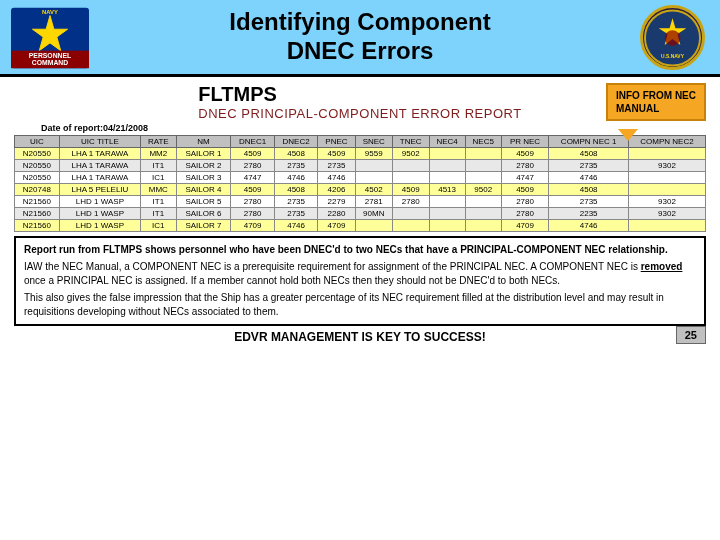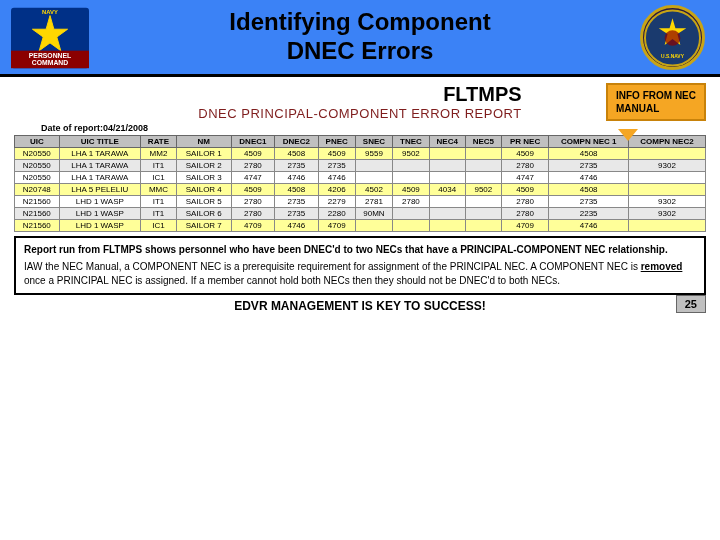--- a/index.html
+++ b/index.html
@@ -7,21 +7,21 @@
       width: 720px;
       height: 540px;
       background: #fff;
       font-family: Arial, sans-serif;
       overflow: hidden;
       position: relative;
     }
 
     
     .header {
-      background: #3b82f6;
+      background: #7dd3fc;
       display: flex;
       align-items: center;
       justify-content: center;
       padding: 8px 10px;
       position: relative;
       border-bottom: 3px solid #000;
     }
     .header-logo-left {
       position: absolute;
       left: 10px;
@@ -70,21 +70,21 @@
 
     
     .fltmps-section {
       display: flex;
       align-items: flex-start;
       justify-content: center;
       position: relative;
       margin-bottom: 2px;
     }
     .fltmps-center {
-      text-align: right;
+      text-align: left;
     }
     .fltmps-title {
       font-size: 20px;
       font-weight: bold;
       color: #000;
     }
     .dnec-subtitle {
       font-size: 13px;
       font-weight: normal;
       color: #7f1d1d;
@@ -128,21 +128,21 @@
       width: 100%;
       border-collapse: collapse;
       font-size: 8px;
       margin-bottom: 4px;
     }
     .report-table th {
       background: #c0c0c0;
       border: 1px solid #666;
       padding: 1px 3px;
       text-align: center;
-      font-weight: bold;
+      font-weight: normal;
       font-size: 8px;
       white-space: nowrap;
     }
     .report-table td {
       border: 1px solid #888;
       padding: 1px 3px;
       text-align: center;
       font-size: 8px;
       white-space: nowrap;
     }
@@ -340,21 +340,21 @@
         <tr class="row-highlight">
           <td class="td-left">N20748</td>
           <td class="td-left">LHA 5 PELELIU</td>
           <td>MMC</td>
           <td class="td-left">SAILOR 4</td>
           <td>4509</td>
           <td>4508</td>
           <td>4206</td>
           <td>4502</td>
           <td>4509</td>
-          <td>4034</td>
+          <td>4513</td>
           <td>9502</td>
           <td>4509</td>
           <td>4508</td>
           <td></td>
         </tr>
         <tr>
           <td class="td-left">N21560</td>
           <td class="td-left">LHD 1 WASP</td>
           <td>IT1</td>
           <td class="td-left">SAILOR 5</td>
@@ -404,20 +404,21 @@
       </tbody>
   </table>
 
   <div class="text-block">
     <p>
       <span class="bold-text">Report run from FLTMPS shows personnel who have been DNEC'd to two NECs that have a PRINCIPAL-COMPONENT NEC relationship.</span>
     </p>
     <p>
       <span>IAW the NEC Manual, a COMPONENT NEC is a prerequisite requirement for assignment of the PRINCIPAL NEC.  A COMPONENT NEC is </span><span class="underline-text bold-text">removed</span><span> once a PRINCIPAL NEC is assigned.  If a member cannot hold both NECs then they should not be DNEC'd to both NECs.</span>
     </p>
+    <p>This also gives the false impression that the Ship has a greater percentage of its NEC requirement filled at the distribution level and may result in requisitions developing without NECs associated to them.</p>
   </div>
 
   <div class="footer-line">
     <div class="footer-text">EDVR MANAGEMENT IS KEY TO SUCCESS!</div>
     <div class="page-num">25</div>
   </div>
 
 </div>
 
 </body></html>

